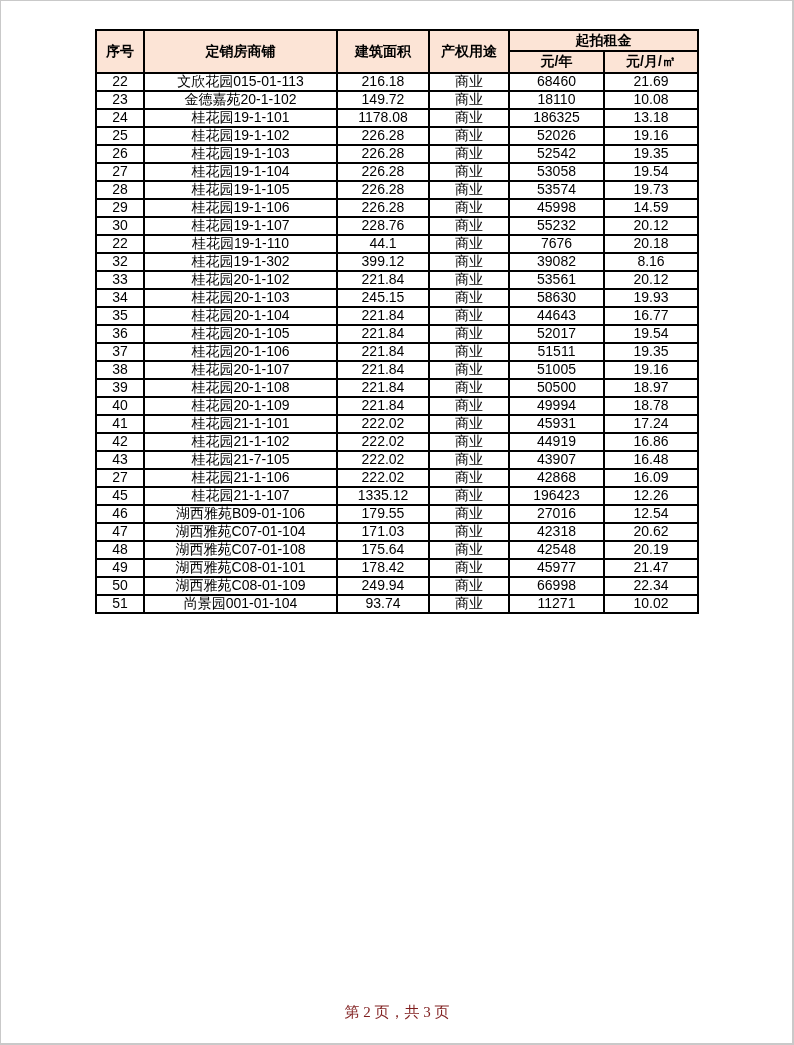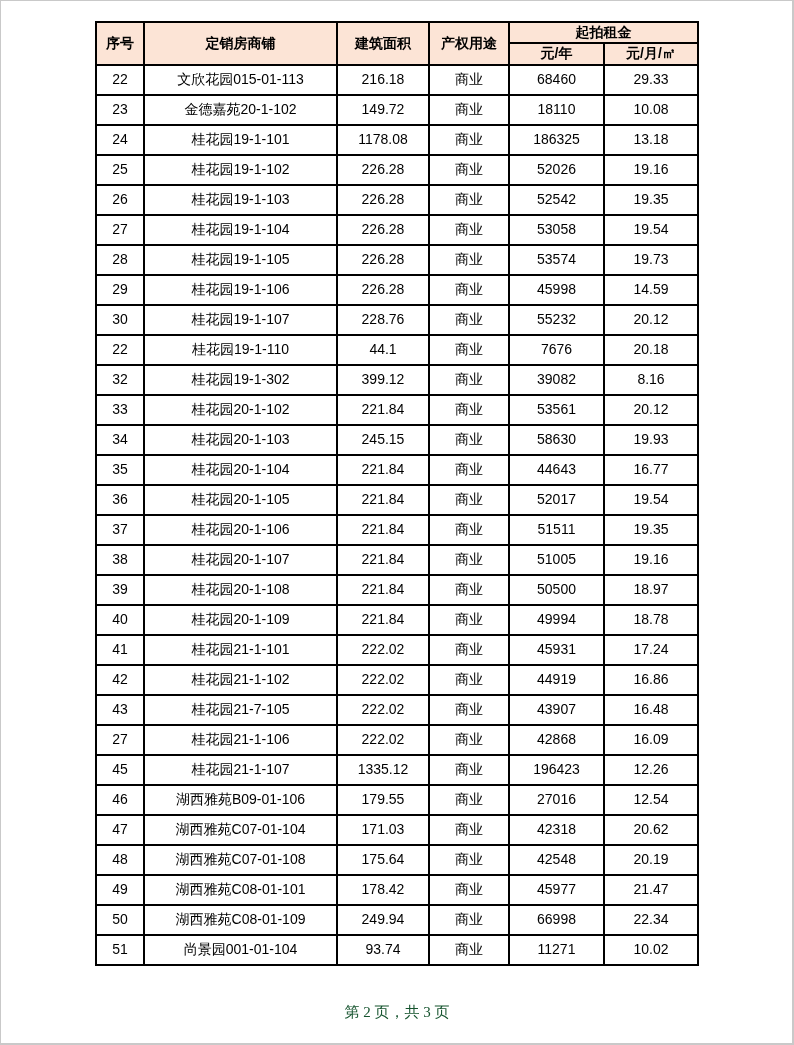--- a/index.html
+++ b/index.html
@@ -20,21 +20,21 @@
     inset: 0;
     border: 1px solid #c9c9c9;
     border-right-width: 2px;
     border-bottom-width: 2px;
     box-sizing: border-box;
     pointer-events: none;
   }
   table.rent-table {
     position: absolute;
     left: 95px;
-    top: 21px;
+    top: 29px;
     border-collapse: collapse;
     table-layout: fixed;
     width: 602px;
     padding-left: 24px;
   }
   table.rent-table th,
   table.rent-table td {
     border: 2px solid #000000;
     text-align: center;
     vertical-align: middle;
@@ -44,31 +44,31 @@
     line-height: 1.1;
     overflow: hidden;
     white-space: nowrap;
   }
   table.rent-table thead th {
     background: #fce4d6;
     font-weight: bold;
   }
   tr.head-row-1 { height: 21px; }
   tr.head-row-2 { height: 22px; }
-  tbody tr { height: 30px; margin-top: 32px; }
+  tbody tr { height: 18px; margin-top: 32px; }
   tbody td { font-weight: normal; }
   .footer {
     position: absolute;
     left: 0;
     top: 1003px;
     width: 100%;
     text-align: center;
     font-family: "Liberation Serif", "DejaVu Serif", serif;
     font-size: 15px;
-    color: #14532d;
+    color: #7f1d1d;
   }
 </style>
 </head>
 <body>
 
 <div class="page-frame"></div>
 
 <table class="rent-table">
   <colgroup>
     <col style="width:48px">
@@ -91,21 +91,21 @@
       <th>元/月/㎡</th>
     </tr>
   </thead>
   <tbody>
       <tr>
         <td>22</td>
         <td>文欣花园015-01-113</td>
         <td>216.18</td>
         <td>商业</td>
         <td>68460</td>
-        <td>29.33</td>
+        <td>21.69</td>
       </tr>
       <tr>
         <td>23</td>
         <td>金德嘉苑20-1-102</td>
         <td>149.72</td>
         <td>商业</td>
         <td>18110</td>
         <td>10.08</td>
       </tr>
       <tr>

